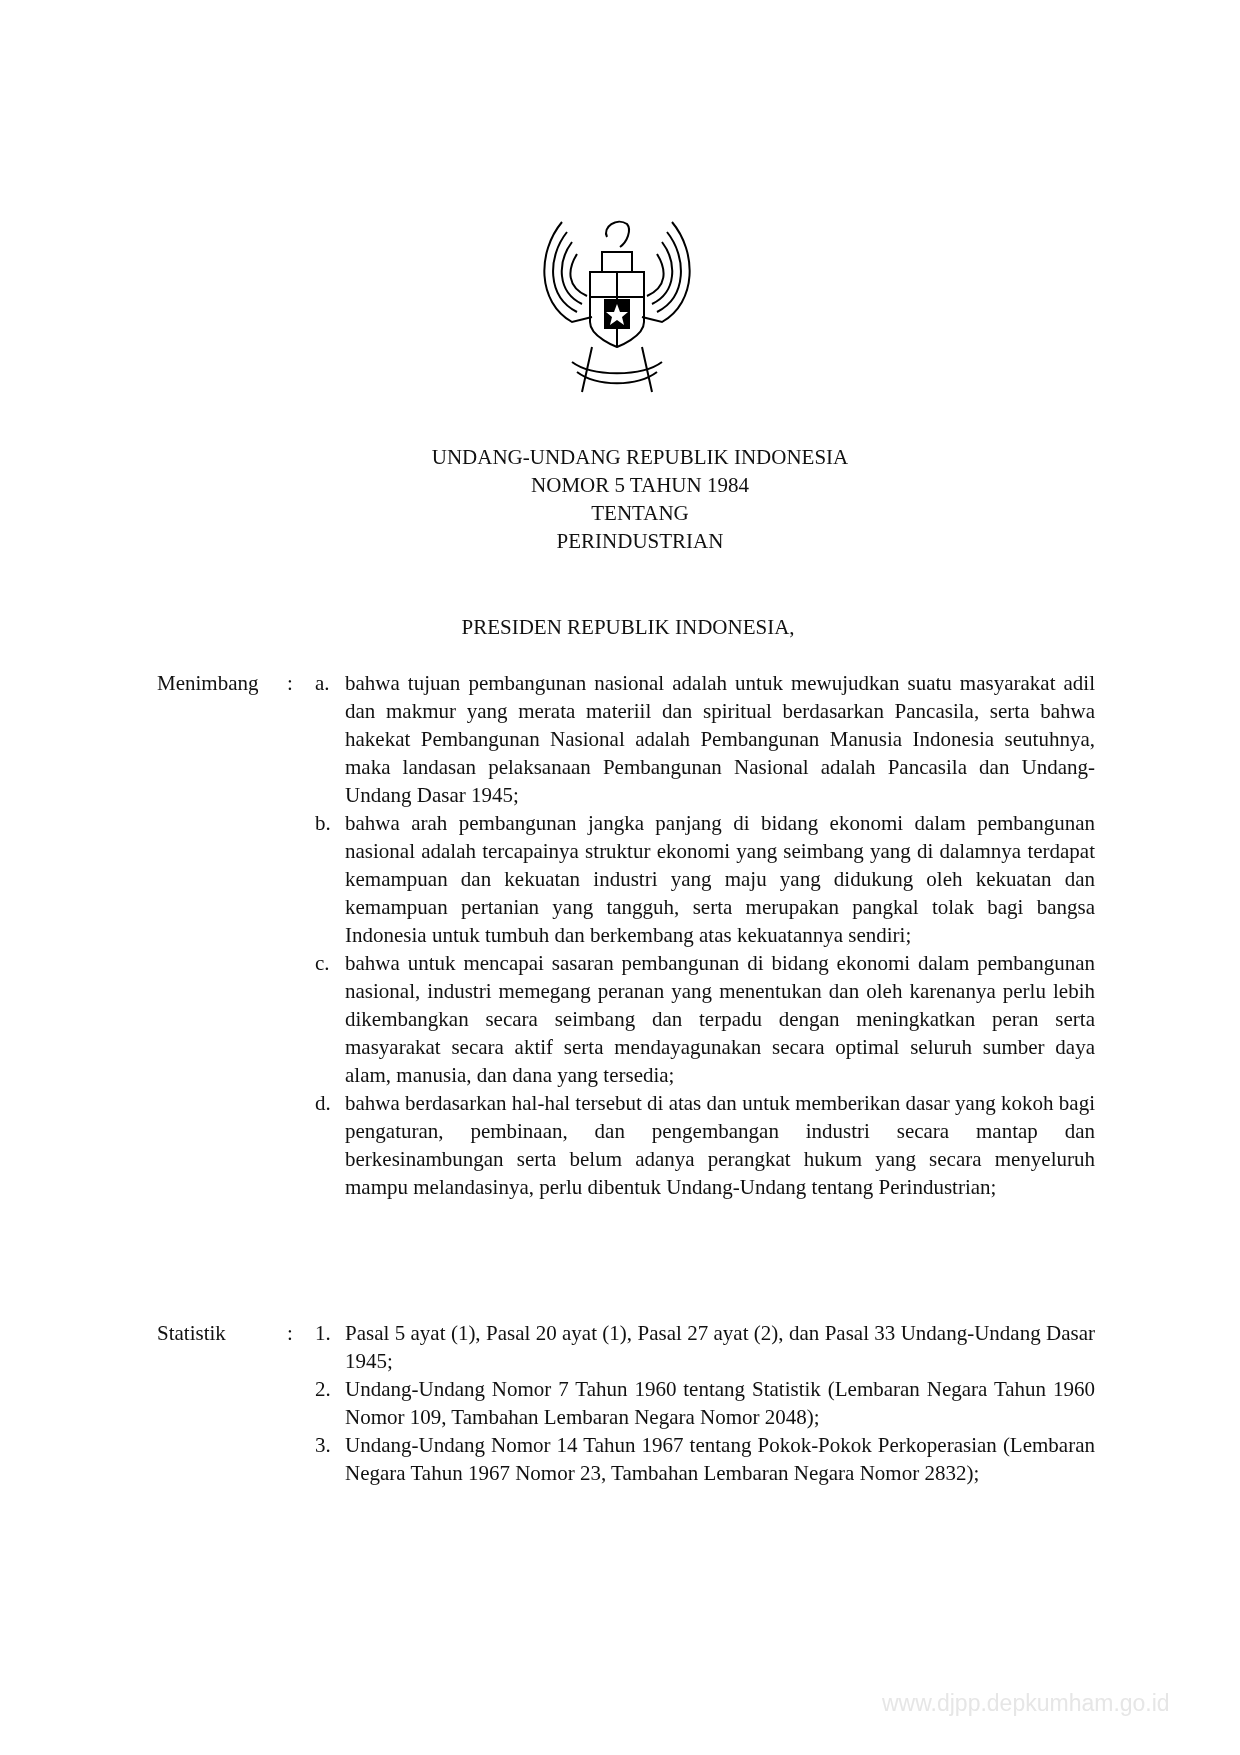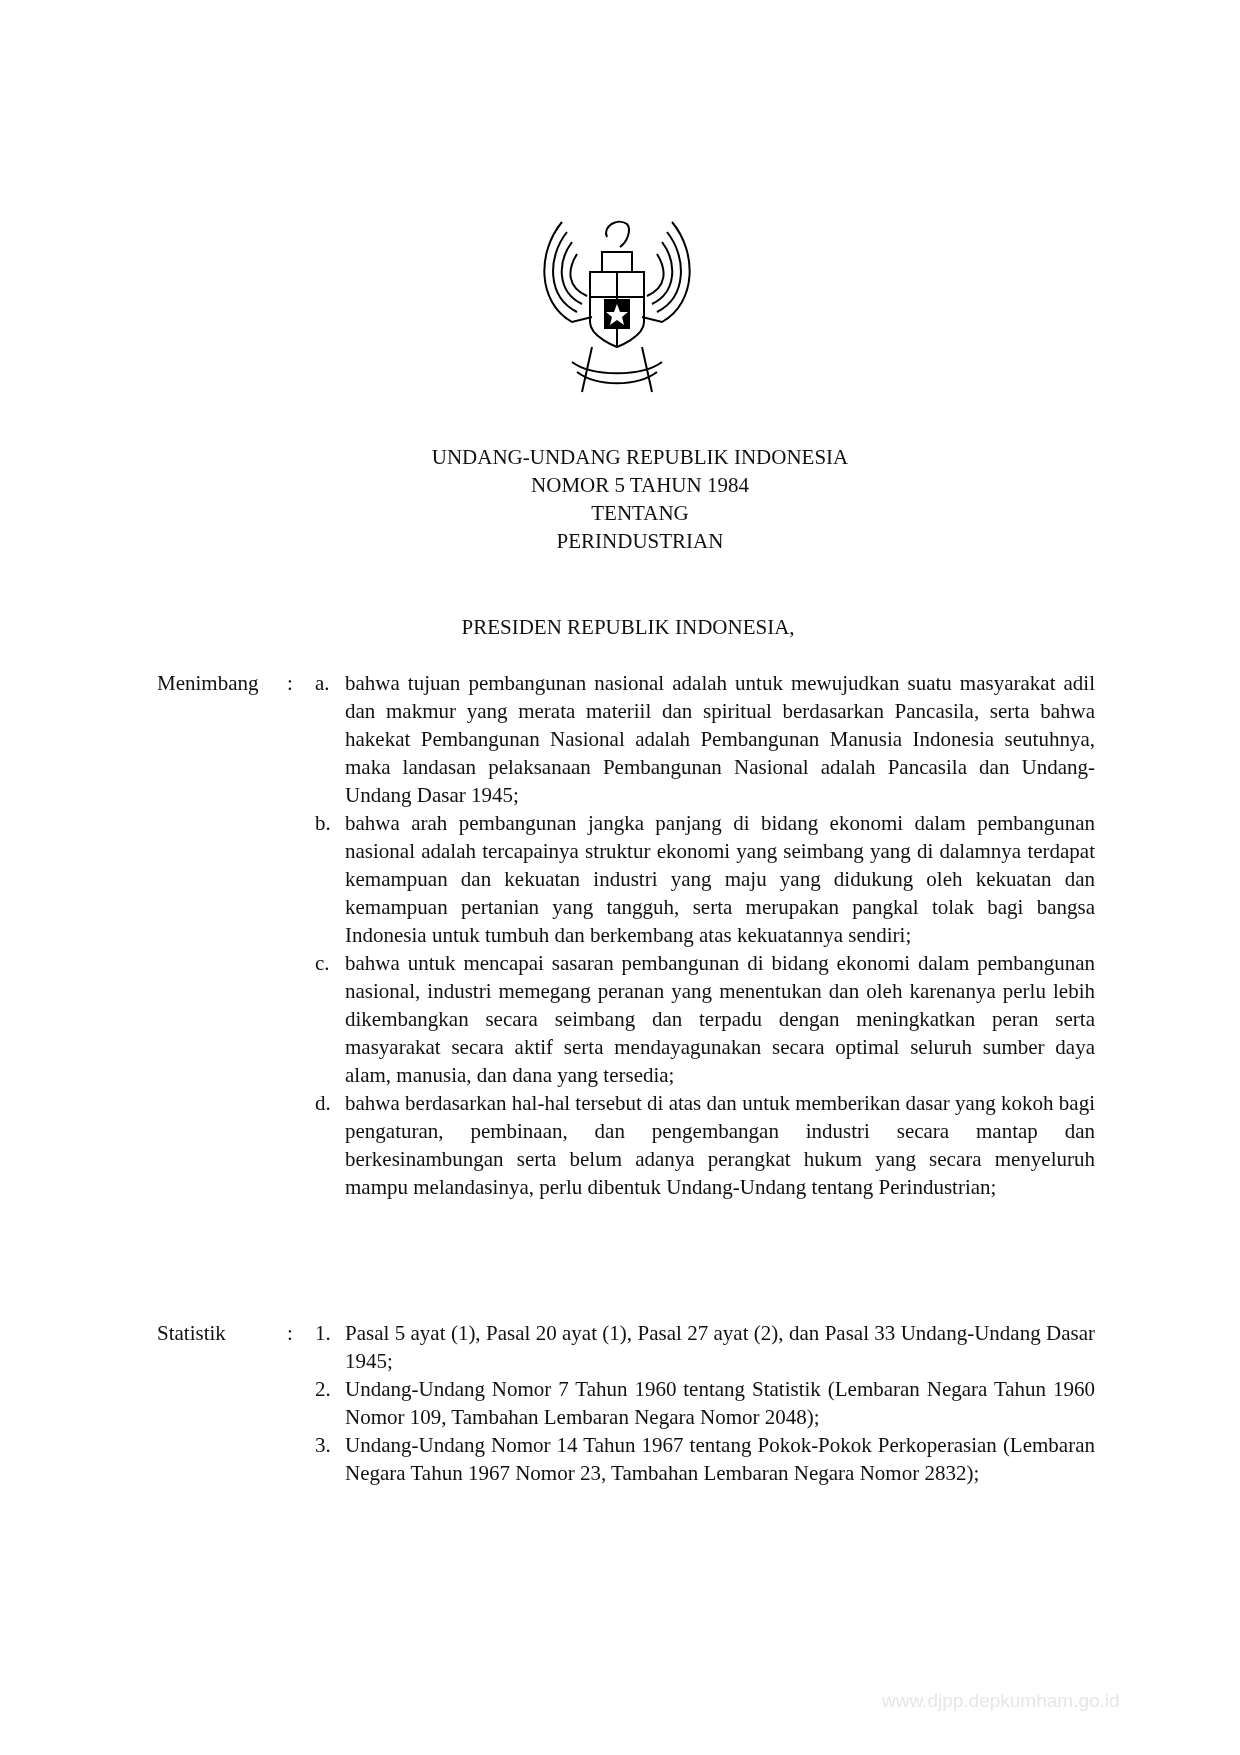--- a/index.html
+++ b/index.html
@@ -12,21 +12,21 @@
   .president { position: absolute; left: 8px; width: 1240px; top: 613px; text-align: center;
                font-size: 21px; line-height: 28px; }
   .section { position: absolute; left: 145px; width: 950px; font-size: 21px; line-height: 28px; }
   .sec-label { position: absolute; left: 12px; top: 0; }
   .sec-colon { position: absolute; left: 142px; top: 0; }
   .items { position: absolute; left: 170px; top: 0; width: 780px; }
   .item { position: relative; padding-left: 30px; }
   .item-marker { position: absolute; left: 0; top: 0; }
   .item-text { text-align: justify; display: block; }
   .watermark { position: absolute; left: 882px; top: 1690px; font-family: "Liberation Sans", sans-serif;
-               font-size: 19px; color: #e6e6e6; }
+               font-size: 23px; color: #e6e6e6; }
 </style>
 </head>
 <body>
 
 <div class="emblem">
   <svg width="170" height="200" viewBox="0 0 170 200">
     <g fill="none" stroke="#000" stroke-width="2">
       <path d="M30 10 C 5 40, 5 90, 40 110 L 60 105"></path>
       <path d="M140 10 C 165 40, 165 90, 130 110 L 110 105"></path>
       <path d="M35 20 C 15 45, 15 85, 45 100"></path>

